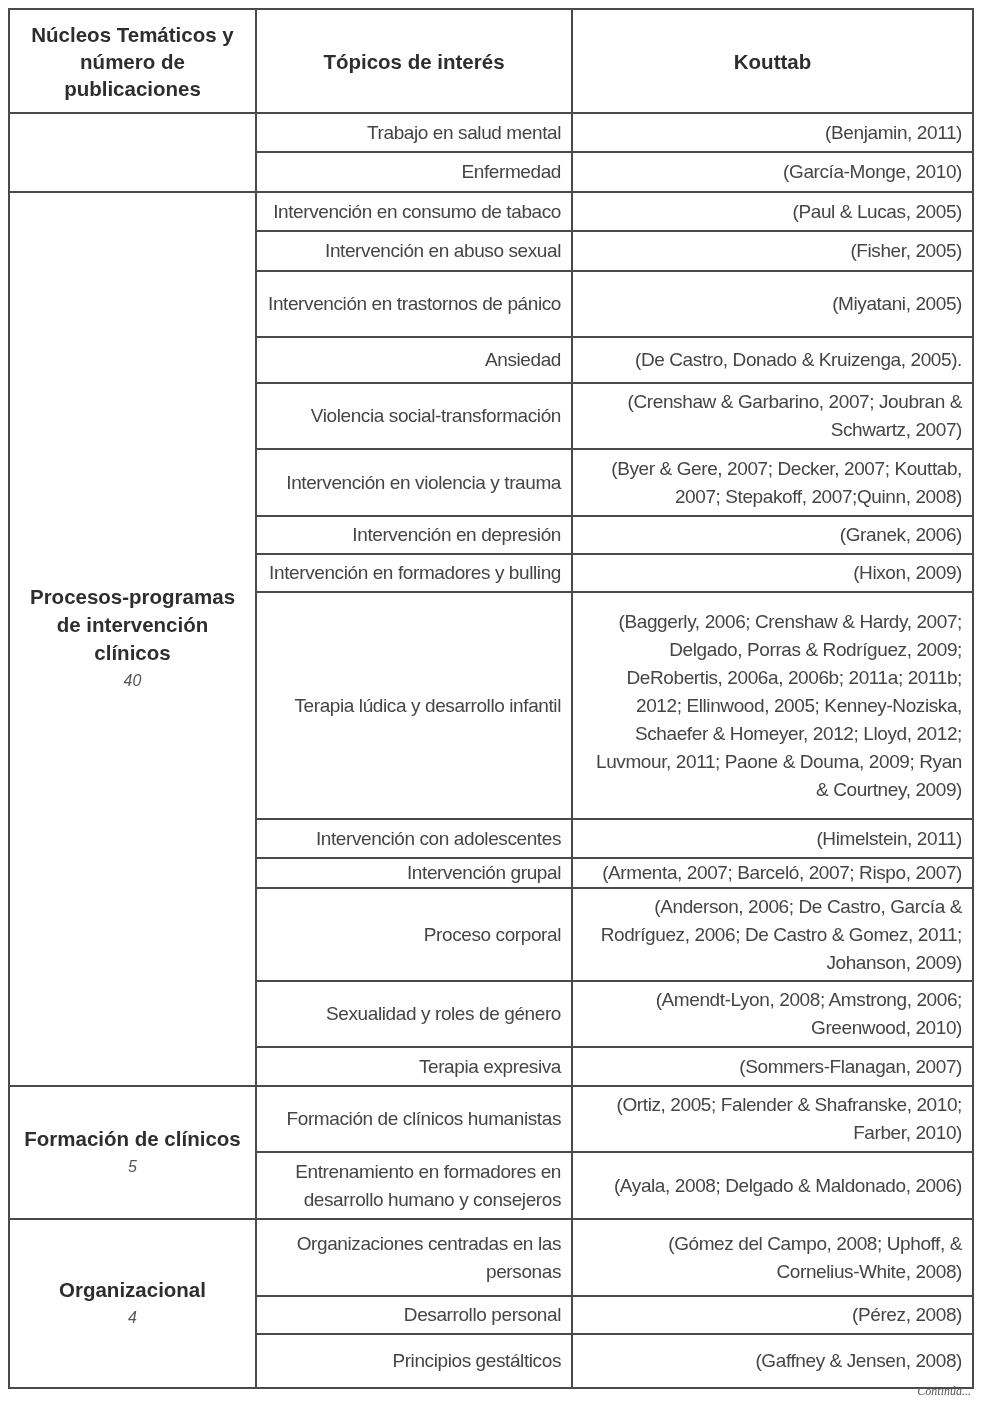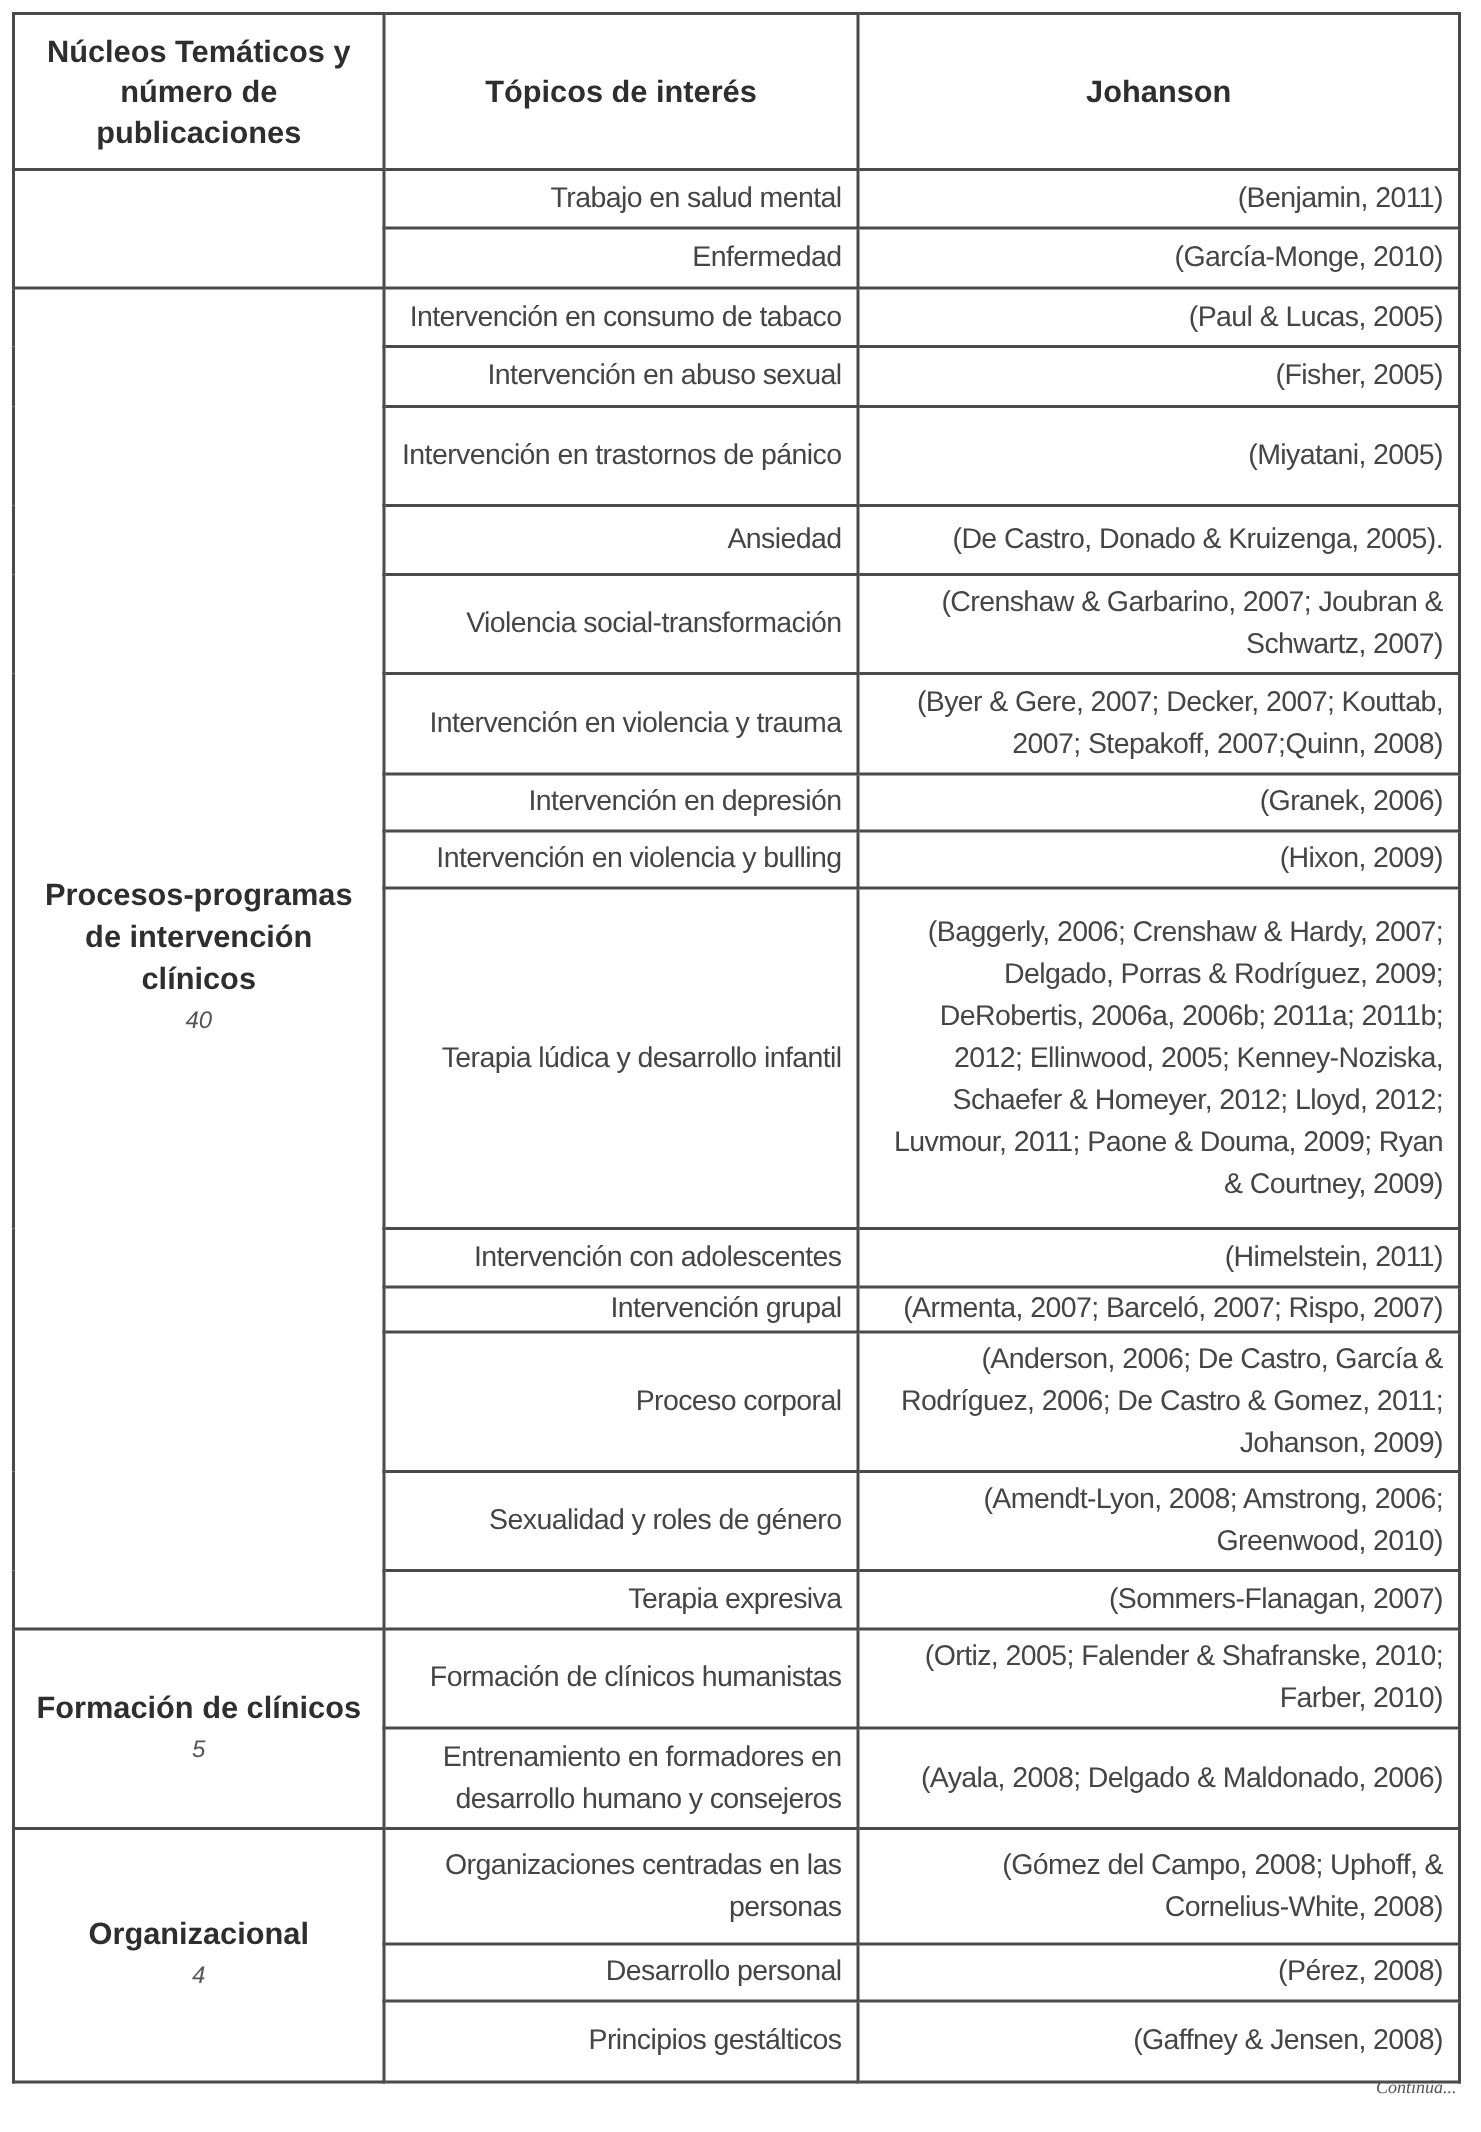--- a/index.html
+++ b/index.html
@@ -22,21 +22,21 @@
 <table>
   <colgroup>
       <col class="c1">
       <col class="c2">
       <col class="c3">
     </colgroup>
   <thead>
     <tr>
       <th>Núcleos Temáticos y número de publicaciones</th>
       <th>Tópicos de interés</th>
-      <th>Johanson</th>
+      <th>Kouttab</th>
     </tr>
   </thead>
   <tbody>
 
     <tr style="height:39px">
       <td class="nucleus" rowspan="2"><span></span></td>
       <td class="topic">Trabajo en salud mental</td>
       <td class="authors">(Benjamin, 2011)</td>
     </tr>
     <tr style="height:40px">
@@ -70,21 +70,21 @@
     </tr>
     <tr style="height:67px">
       <td class="topic">Intervención en violencia y trauma</td>
       <td class="authors">(Byer &amp; Gere, 2007; Decker, 2007; Kouttab, 2007; Stepakoff, 2007;Quinn, 2008)</td>
     </tr>
     <tr style="height:38px">
       <td class="topic">Intervención en depresión</td>
       <td class="authors">(Granek, 2006)</td>
     </tr>
     <tr style="height:38px">
-      <td class="topic">Intervención en violencia y bulling</td>
+      <td class="topic">Intervención en formadores y bulling</td>
       <td class="authors">(Hixon, 2009)</td>
     </tr>
     <tr style="height:227px">
       <td class="topic">Terapia lúdica y desarrollo infantil</td>
       <td class="authors">(Baggerly, 2006; Crenshaw &amp; Hardy, 2007; Delgado, Porras &amp; Rodríguez, 2009; DeRobertis, 2006a, 2006b; 2011a; 2011b; 2012; Ellinwood, 2005; Kenney-Noziska, Schaefer &amp; Homeyer, 2012; Lloyd, 2012; Luvmour, 2011; Paone &amp; Douma, 2009; Ryan &amp; Courtney, 2009)</td>
     </tr>
     <tr style="height:39px">
       <td class="topic">Intervención con adolescentes</td>
       <td class="authors">(Himelstein, 2011)</td>
     </tr>

